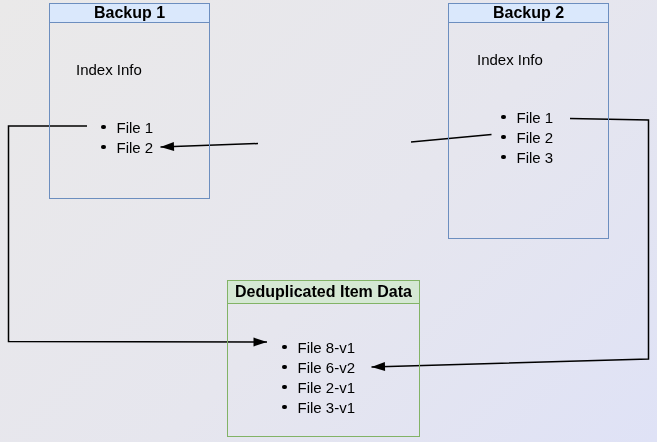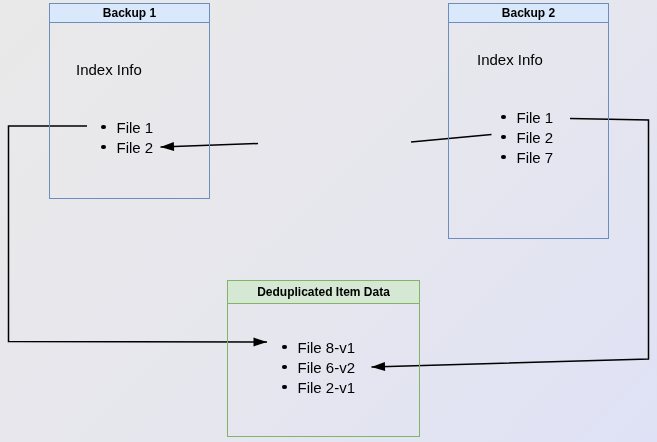--- a/index.html
+++ b/index.html
@@ -30,21 +30,21 @@
   .box{
     position:absolute;
     border:1px solid;
     background:transparent;
   }
   .box.blue{border-color:var(--blue-border);}
   .box.green{border-color:var(--green-border);}
   .box-header{
     position:absolute;left:0;right:0;top:0;
     display:flex;align-items:center;justify-content:center;
-    font-size:12px;font-weight:bold;
+    font-size:16px;font-weight:bold;
     border-bottom:1px solid;
   }
   .blue .box-header{height:19px;background:var(--blue-fill);border-color:var(--blue-border);}
   .green .box-header{height:23px;background:var(--green-fill);border-color:var(--green-border);}
   .subtitle{
     position:absolute;
     font-size:15px;line-height:18px;
     white-space:nowrap;
   }
   .file-list{
@@ -119,37 +119,41 @@
         <li>
           <span class="dot"></span>
           <span class="file-label">File 1</span>
         </li>
         <li>
           <span class="dot"></span>
           <span class="file-label">File 2</span>
         </li>
         <li>
           <span class="dot"></span>
-          <span class="file-label">File 7</span>
+          <span class="file-label">File 3</span>
         </li>
       </ul>
   </div>
 
   <div class="box green" id="dedup">
     <div class="box-header">Deduplicated Item Data</div>
     <ul class="file-list">
         <li>
           <span class="dot"></span>
           <span class="file-label">File 8-v1</span>
         </li>
         <li>
           <span class="dot"></span>
           <span class="file-label">File 6-v2</span>
         </li>
         <li>
           <span class="dot"></span>
           <span class="file-label">File 2-v1</span>
         </li>
+        <li>
+          <span class="dot"></span>
+          <span class="file-label">File 3-v1</span>
+        </li>
       </ul>
   </div>
 
 
 </div>
 
 </body></html>

